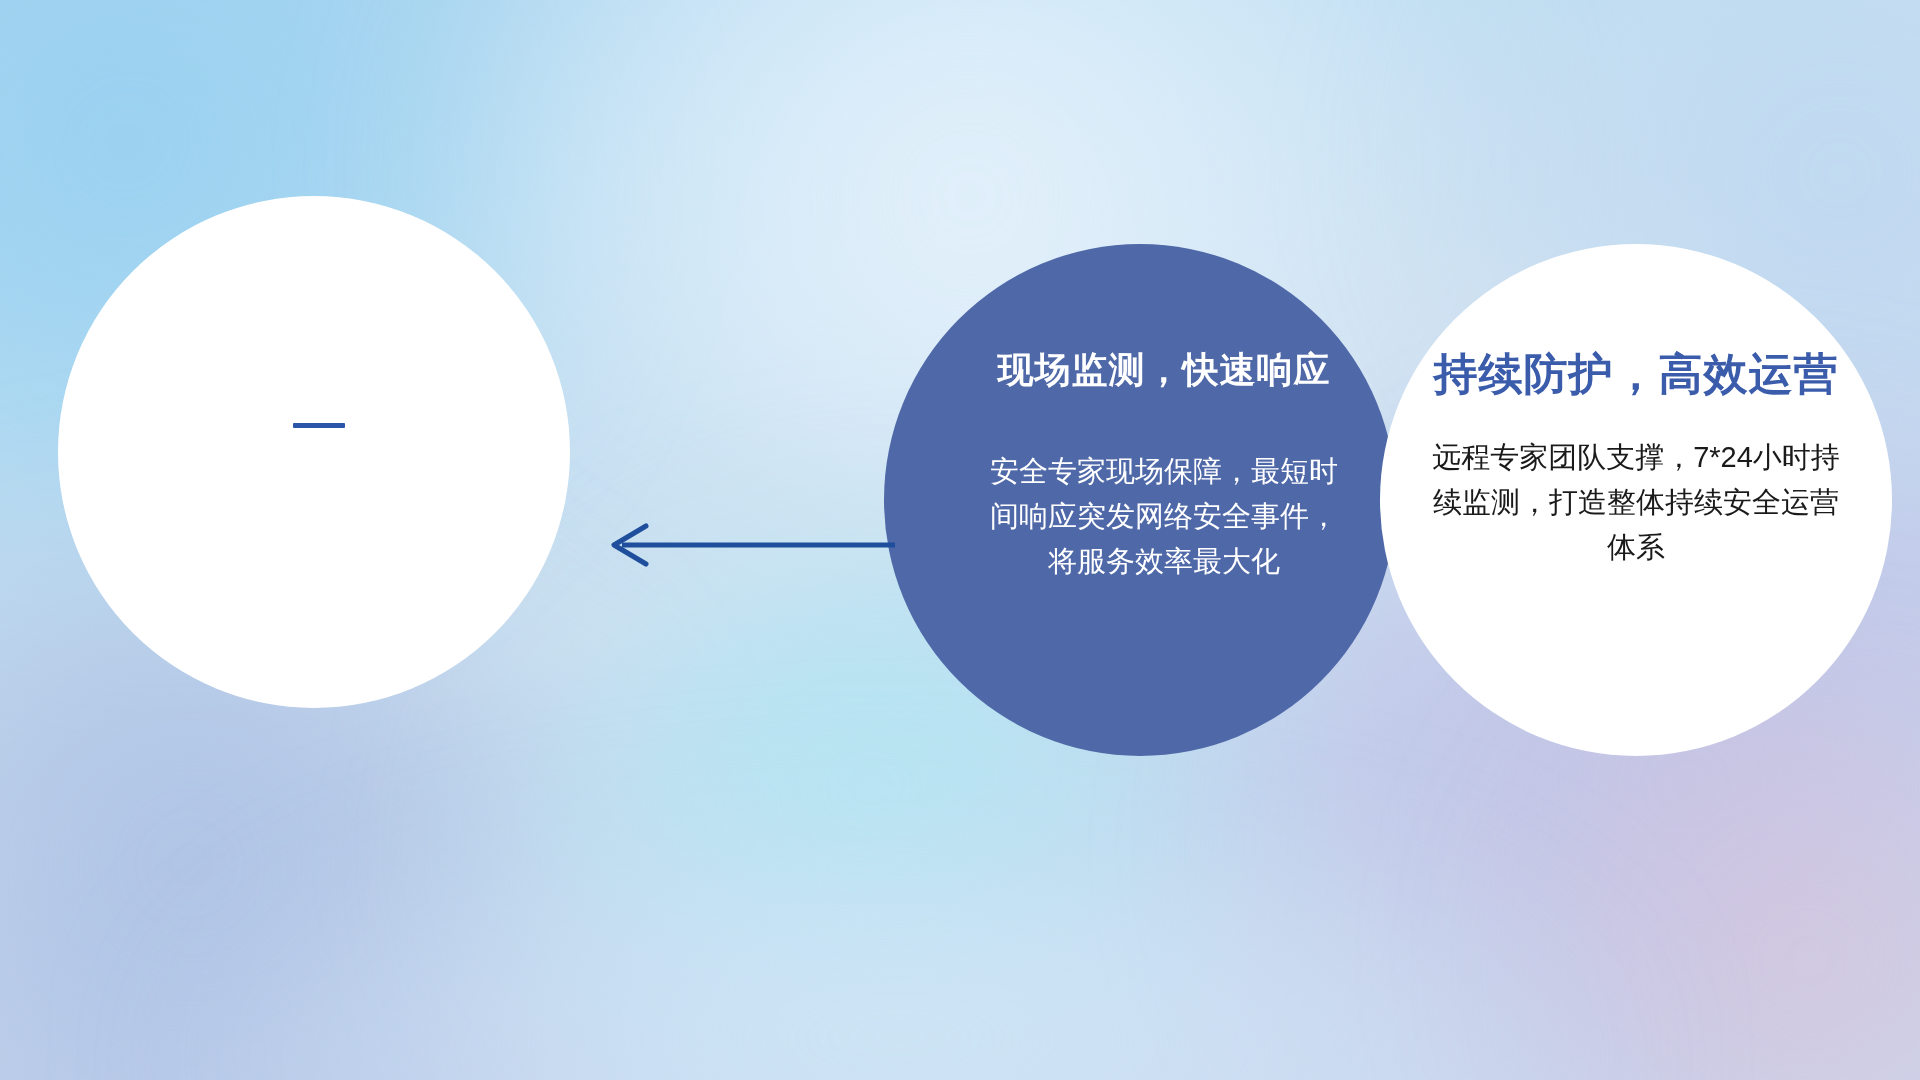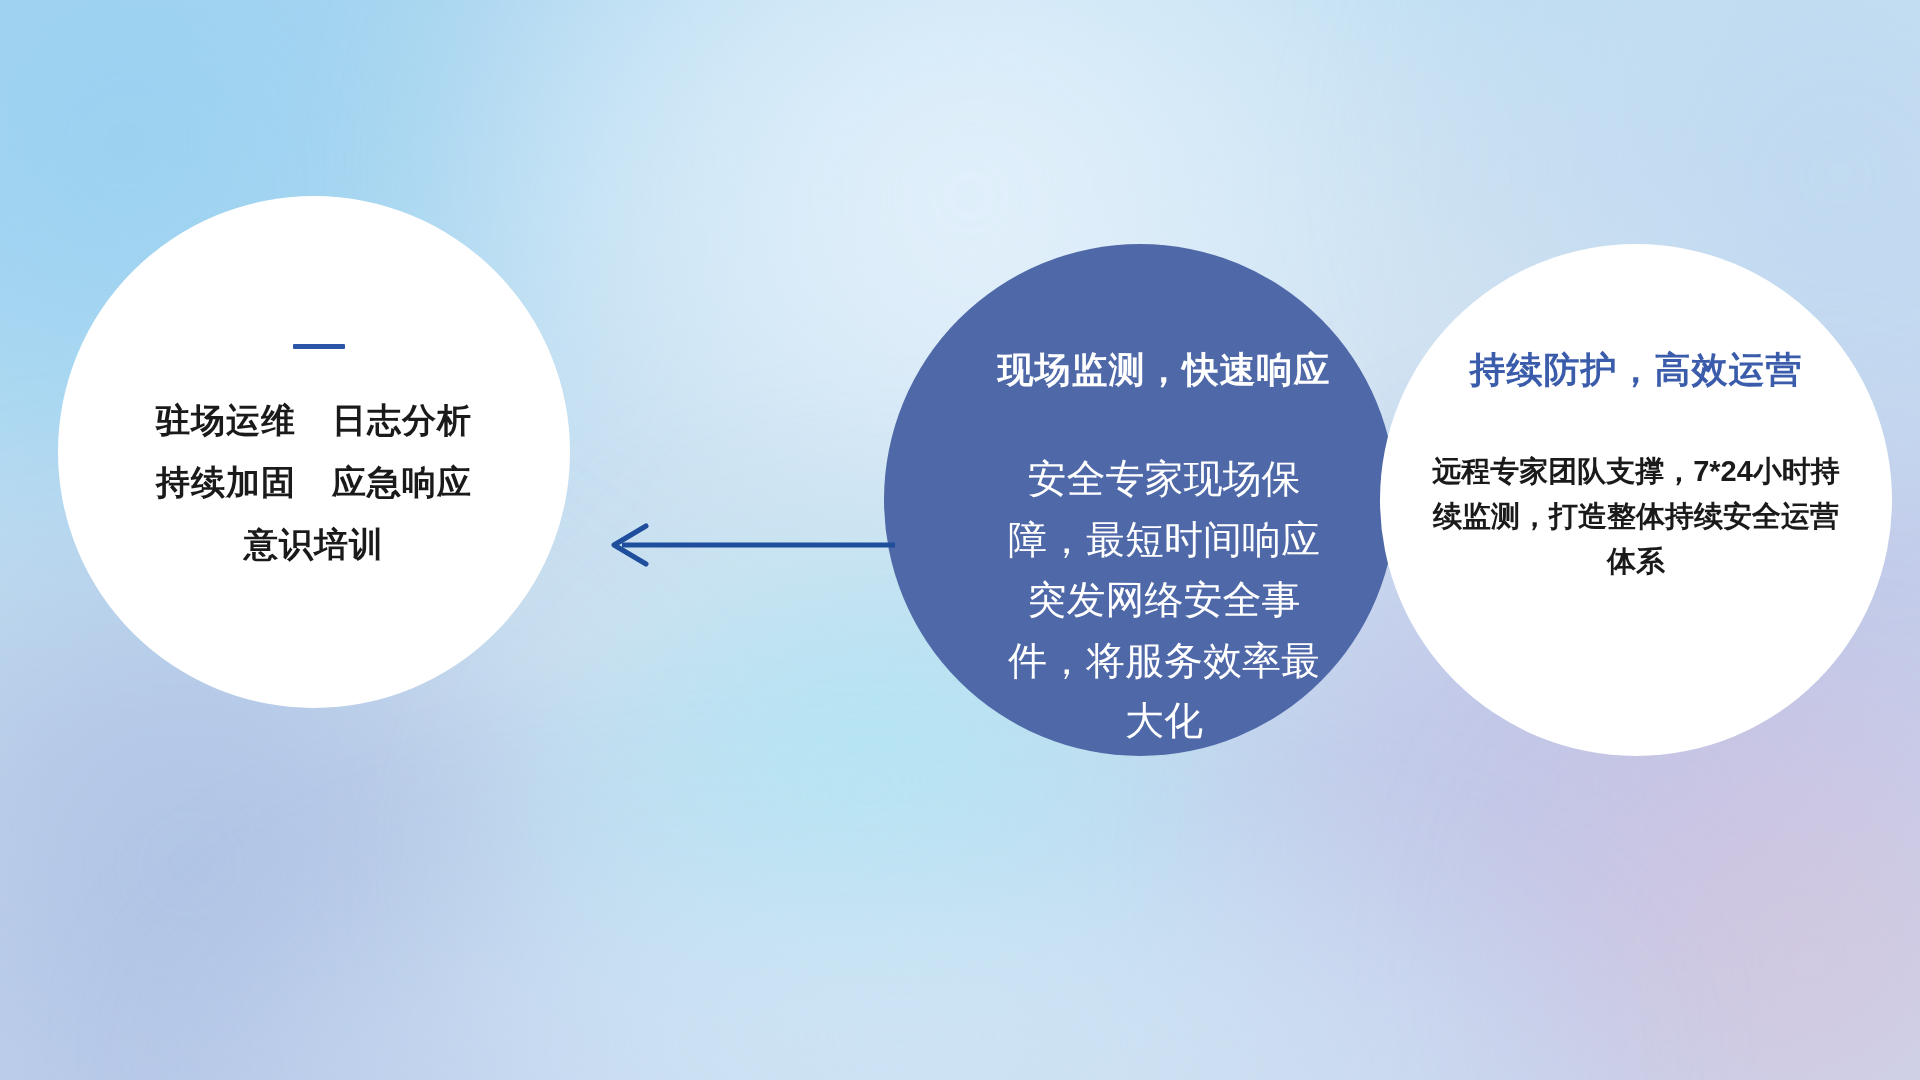--- a/index.html
+++ b/index.html
@@ -152,21 +152,21 @@
   .mid-title {
     font-size: 36px;
     font-weight: 700;
     color: #ffffff;
     letter-spacing: 1px;
     line-height: 1.2;
     white-space: nowrap;
   }
   .mid-body {
     margin-top: 58px;
-    font-size: 39px;
+    font-size: 29px;
     font-weight: 400;
     color: #ffffff;
     line-height: 1.55;
     width: 350px;
     text-align: center;
   }
 
   
   .right-content {
     position: absolute;
@@ -175,31 +175,31 @@
     display: flex;
     flex-direction: column;
     align-items: center;
     justify-content: flex-start;
     padding-top: 104px;
     box-sizing: border-box;
     text-align: center;
     z-index: 4;
   }
   .right-title {
-    font-size: 36px;
+    font-size: 44px;
     font-weight: 700;
     color: #3a5cab;
     letter-spacing: 1px;
     line-height: 1.2;
     white-space: nowrap;
   }
   .right-body {
-    margin-top: 58px;
+    margin-top: 34px;
     font-size: 29px;
-    font-weight: 700;
+    font-weight: 400;
     color: #1a1a1a;
     line-height: 1.55;
     width: 420px;
     text-align: center;
   }
 
   
   .arrow-svg {
     position: absolute;
     left: 600px;
@@ -229,33 +229,20 @@
 
   <svg class="arrow-svg" viewBox="0 0 300 70">
     <line x1="295" y1="35" x2="22" y2="35" stroke="#1f4e9c" stroke-width="5"></line>
     <polyline points="46,16 14,35 46,54" fill="none" stroke="#1f4e9c" stroke-width="5" stroke-linecap="round" stroke-linejoin="round"></polyline>
   </svg>
 
   <div class="circle circle-right"></div>
 
   <div class="left-content">
     <div class="divider-dash"></div>
-    <div class="tag-rows">
-      <div class="tag-row">
-        <span>驻场运维</span>
-        <span>日志分析</span>
-      </div>
-      <div class="tag-row">
-        <span>持续加固</span>
-        <span>应急响应</span>
-      </div>
-      <div class="tag-row single">
-        <span>意识培训</span>
-      </div>
-    </div>
   </div>
 
   <div class="mid-content">
     <div class="mid-title">现场监测，快速响应</div>
     <div class="mid-body">安全专家现场保障，最短时间响应突发网络安全事件，将服务效率最大化</div>
   </div>
 
   <div class="right-content">
     <div class="right-title">持续防护，高效运营</div>
     <div class="right-body">远程专家团队支撑，7*24小时持续监测，打造整体持续安全运营体系</div>

